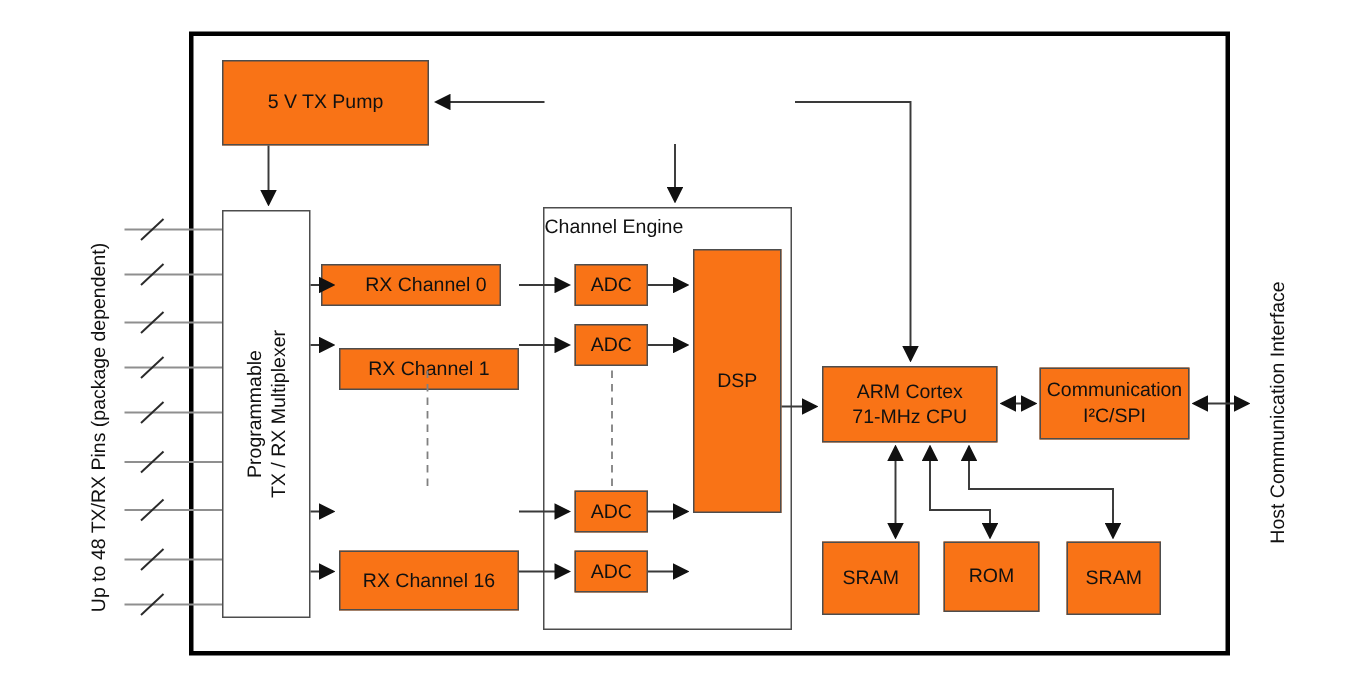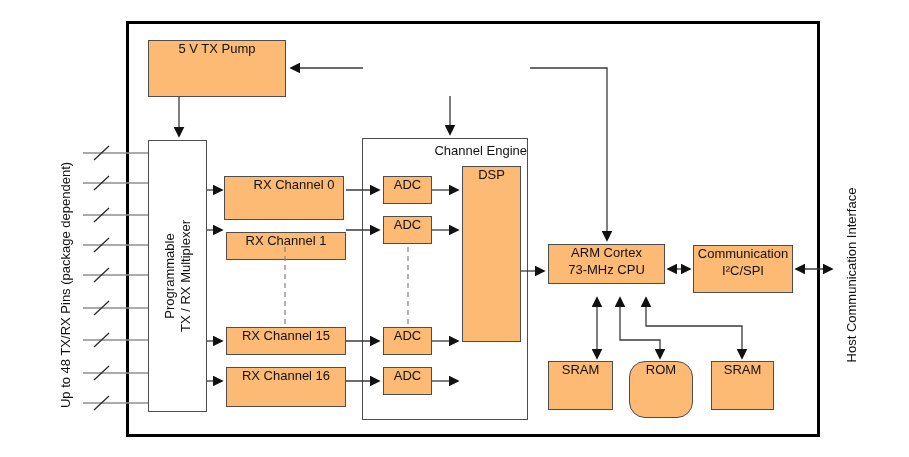--- a/index.html
+++ b/index.html
@@ -16,73 +16,73 @@
     position: absolute;
     left: 126px; top: 21px;
     width: 694px; height: 416px;
     border: 3px solid #000000;
     box-sizing: border-box;
     z-index: 1;
     background: transparent;
   }
   .box {
     position: absolute;
-    background: #fdba74;
+    background: #f97316;
     border: 1px solid #4d4d4d;
     box-sizing: border-box;
     display: flex;
     flex-direction: column;
     align-items: center;
-    justify-content: flex-start;
+    justify-content: center;
     font-size: 13px;
     line-height: 1.3;
     text-align: center;
     z-index: 2;
     white-space: nowrap;
   }
   .container-box {
     position: absolute;
     background: #ffffff;
     border: 1px solid #4d4d4d;
     box-sizing: border-box;
     z-index: 2;
   }
   .container-label {
     position: absolute;
     top: 4px; left: 0; right: 0;
-    text-align: right;
+    text-align: left;
     font-size: 13px;
   }
   .rot-label {
     position: absolute;
     white-space: nowrap;
     font-size: 13px;
     text-align: center;
     line-height: 1.25;
     z-index: 3;
   }
   .rot-center { transform: translate(-50%, -50%) rotate(-90deg); }
   
   #pump   { left: 148px; top: 40px;  width: 138px; height: 57px; }
   #seq    { left: 363px; top: 39px;  width: 167px; height: 57px; }
   #mux    { left: 148px; top: 140px; width: 59px;  height: 272px; }
   #ce     { left: 362px; top: 138px; width: 166px; height: 282px; }
-  #rx0    { left: 224px; top: 176px; width: 120px; height: 44px; padding-left: 20px; }
+  #rx0    { left: 214px; top: 176px; width: 120px; height: 28px; padding-left: 20px; }
   #rx1    { left: 226px; top: 232px; width: 120px; height: 28px; }
   #rx15   { left: 226px; top: 327px; width: 120px; height: 28px; }
   #rx16   { left: 226px; top: 367px; width: 120px; height: 40px; }
   #adc0   { left: 383px; top: 176px; width: 49px;  height: 28px; }
   #adc1   { left: 383px; top: 216px; width: 49px;  height: 28px; }
   #adc2   { left: 383px; top: 327px; width: 49px;  height: 28px; }
   #adc3   { left: 383px; top: 367px; width: 49px;  height: 28px; }
   #dsp    { left: 462px; top: 166px; width: 59px;  height: 176px; }
-  #cpu    { left: 548px; top: 244px; width: 117px; height: 40px; }
+  #cpu    { left: 548px; top: 244px; width: 117px; height: 51px; }
   #comm   { left: 693px; top: 245px; width: 100px; height: 48px; }
   #sram   { left: 548px; top: 361px; width: 65px;  height: 49px; }
-  #rom    { left: 629px; top: 361px; width: 64px;  height: 57px; border-radius: 16px; }
+  #rom    { left: 629px; top: 361px; width: 64px;  height: 47px; }
   #flash  { left: 711px; top: 361px; width: 63px;  height: 49px; }
   #mux .rot-label { left: 50%; top: 50%; }
   #left-label  { left: 66px;  top: 285px; }
   #right-label { left: 852px; top: 275px; }
   svg.connectors {
     position: absolute;
     left: 0; top: 0;
     width: 909px; height: 457px;
     z-index: 5;
     pointer-events: none;
@@ -109,23 +109,20 @@
   <div class="container-box" id="ce">
     <div class="container-label">Channel Engine</div>
   </div>
 
   <div class="box" id="rx0">
     <span>RX Channel 0</span>
   </div>
   <div class="box" id="rx1">
     <span>RX Channel 1</span>
   </div>
-  <div class="box" id="rx15">
-    <span>RX Channel 15</span>
-  </div>
   <div class="box" id="rx16">
     <span>RX Channel 16</span>
   </div>
 
   <div class="box" id="adc0">
     <span>ADC</span>
   </div>
   <div class="box" id="adc1">
     <span>ADC</span>
   </div>
@@ -135,21 +132,21 @@
   <div class="box" id="adc3">
     <span>ADC</span>
   </div>
 
   <div class="box" id="dsp">
     <span>DSP</span>
   </div>
 
   <div class="box" id="cpu">
     <div>ARM Cortex</div>
-    <div>73-MHz CPU</div>
+    <div>71-MHz CPU</div>
   </div>
   <div class="box" id="sram">
     <span>SRAM</span>
   </div>
 
   <div class="box" id="comm">
     <div>Communication</div>
     <div>I²C/SPI</div>
   </div>
   <div class="box" id="rom">

